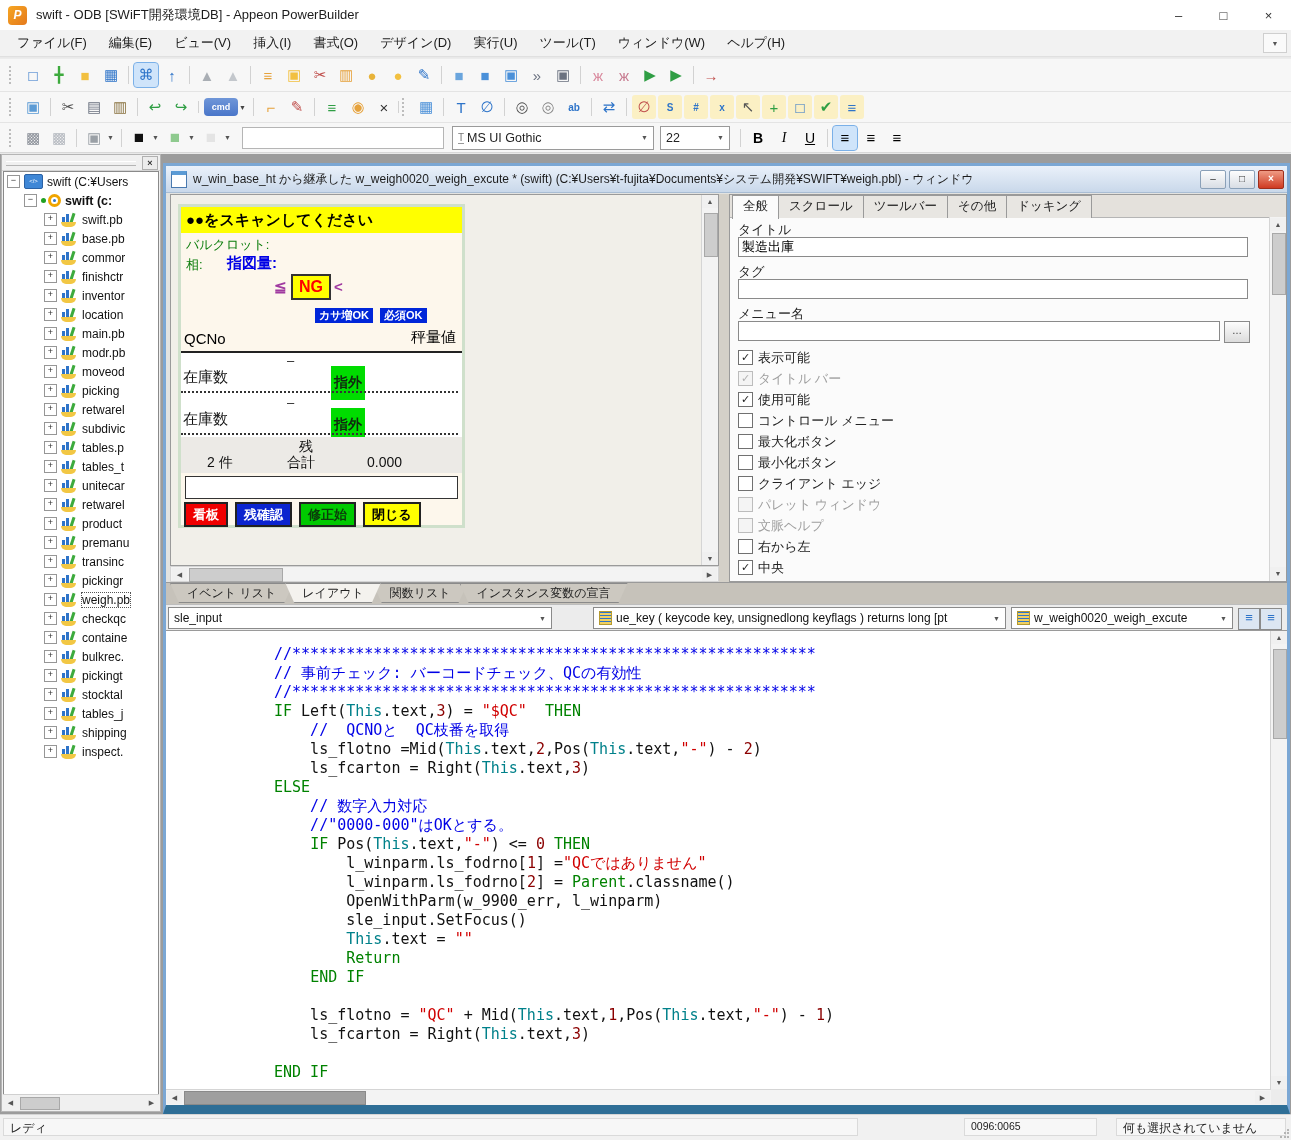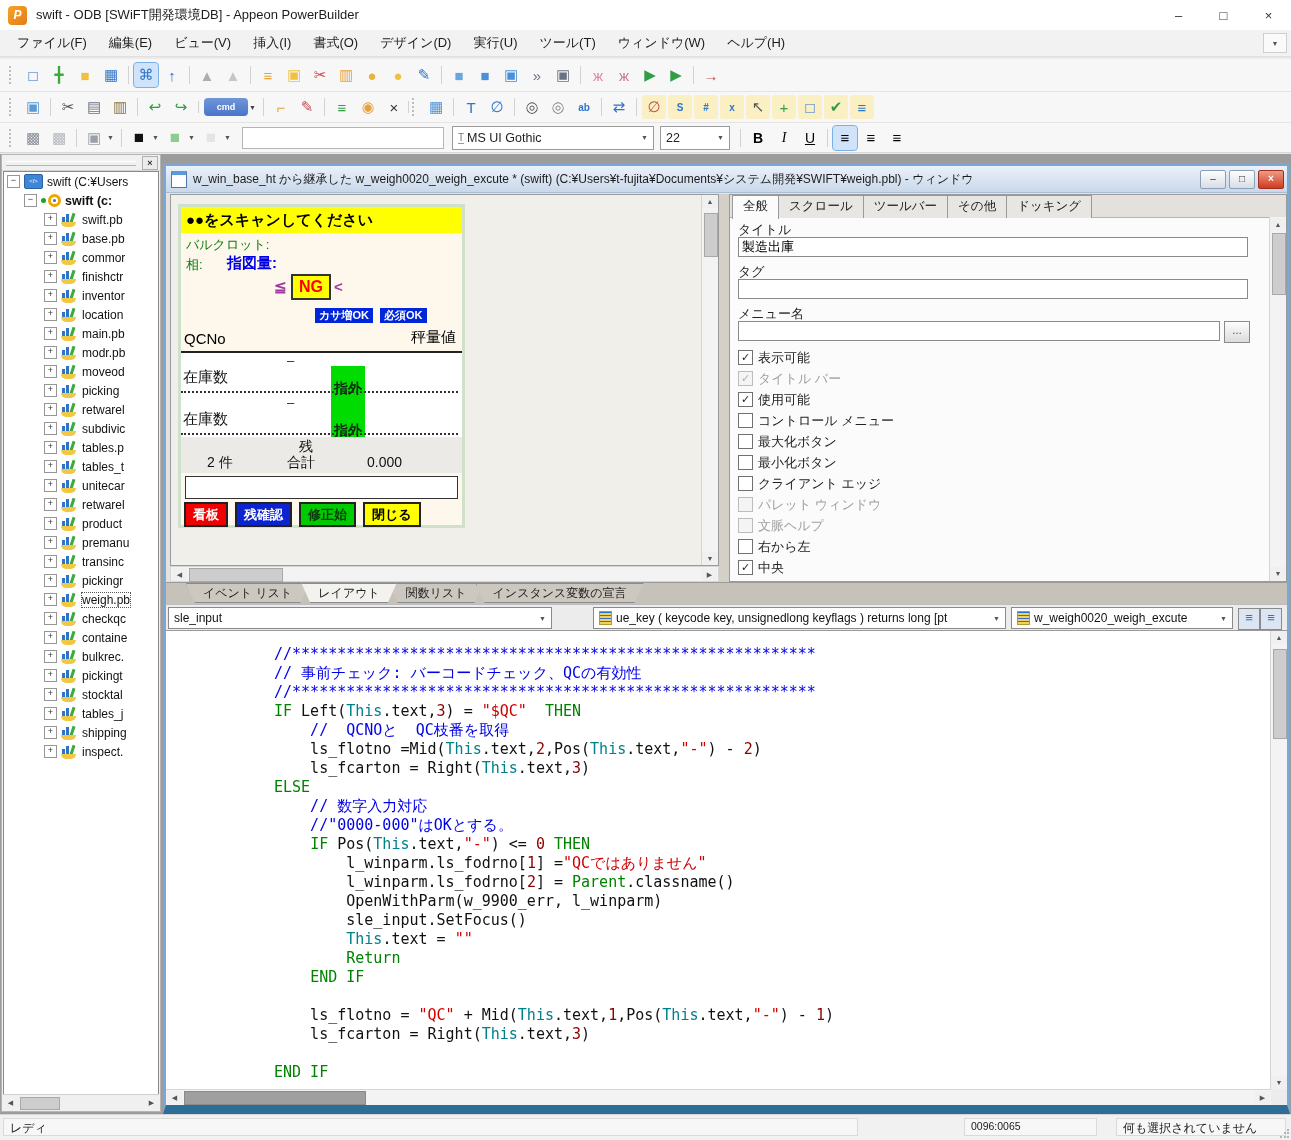--- a/index.html
+++ b/index.html
@@ -28,21 +28,21 @@
   .tb-host{display:contents}
   .ticon{width:24px;height:24px;display:flex;align-items:center;justify-content:center;font-size:15px;margin:0 1px;
          border-radius:3px;position:relative;flex:none}
   .ticon .g{font-style:normal}
   .ticon.sep{margin-left:10px}
   .ticon.sep::before{content:"";position:absolute;left:-6px;top:3px;bottom:3px;width:1px;background:#d2d2d2}
   .ticon.active{background:#cfe4fa;outline:1px solid #7ab0e8}
   .ticon.grip{width:4px;margin:0 5px;height:18px;border-left:2px dotted #bdbdbd;border-radius:0}
   .ticon.dd{width:11px;font-size:7px;color:#444;margin-left:-2px}
   .ticon.small .g{font-size:10px;font-weight:bold}
-  .ticon.cmdchip{width:44px;height:18px;background:linear-gradient(#6f96d8,#4a76c9);color:#fff;border-radius:4px}
+  .ticon.cmdchip{width:34px;height:18px;background:linear-gradient(#6f96d8,#4a76c9);color:#fff;border-radius:4px}
   .ticon.cmdchip .g{font-size:9px;font-weight:bold}
   .ticon.bold .g{font-weight:bold;font-size:14px}
   .ticon.italic .g{font-style:italic;font-size:14px;font-family:"Liberation Serif",serif}
   .ticon.underline .g{text-decoration:underline;font-size:14px}
   #tb3 .ticon[data-name$="color-icon"] .g{font-size:17px}
   .tb3-field{width:200px;height:20px;background:#fff;border:1px solid #b5b5b5;margin:0 8px}
   .combo3{height:22px;background:#fff;border:1px solid #9a9a9a;display:flex;align-items:center;font-size:12.5px;
           padding:0 5px;color:#222;margin-right:6px}
   .combo3 .tt{font-size:10px;color:#777;margin-right:3px;border-bottom:1px solid #999}
   .combo3 .dda{margin-left:auto;font-size:7px;color:#555;padding-left:8px}
@@ -124,21 +124,21 @@
   .bluechip{position:absolute;background:#0026d9;color:#fff;font-size:11px;font-weight:bold;padding:1px 4px;line-height:13px}
   #f-kasa{left:134px;top:75px}
   #f-hissu{left:199px;top:75px}
   #f-head{position:absolute;left:0;right:0;top:93px;height:25px;border-bottom:2px solid #222}
   #f-qcno{position:absolute;left:3px;top:4px;font-size:15px}
   #f-weigh{position:absolute;right:6px;top:2px;font-size:15px}
   #f-list{position:absolute;left:0;right:0;top:120px;height:84px;background:#fff}
   .frow{position:relative;height:42px}
   .fdash{position:absolute;left:106px;top:0;font-size:13px;color:#222}
   .fstock{position:absolute;left:2px;top:15px;font-size:15px;color:#111}
-  .fout{position:absolute;left:150px;top:13px;background:#00dc00;color:#102a10;font-weight:bold;font-size:14px;padding:14px 3px}
+  .fout{position:absolute;left:150px;top:13px;background:#00dc00;color:#102a10;font-weight:bold;font-size:14px;padding:8px 3px}
   .frow::after{content:"";position:absolute;left:0;right:4px;bottom:2px;border-bottom:2px dotted #333}
   #f-sum{position:absolute;left:0;right:0;top:204px;height:36px;background:#eceae6;font-size:14px;color:#111}
   #f-remain{position:absolute;left:118px;top:1px}
   #f-count{position:absolute;left:26px;top:17px}
   #f-goukei{position:absolute;left:106px;top:17px}
   #f-total{position:absolute;left:186px;top:17px}
   #f-input{position:absolute;left:4px;right:4px;top:243px;height:21px;background:#fff;border:1px solid #333}
   #f-btns{position:absolute;left:3px;top:269px;display:flex;gap:7px}
   .fbtn{height:21px;border:2px solid #222;font-weight:bold;font-size:13px;line-height:21px;padding:0 7px;white-space:nowrap}
   .btn-red{background:#f00000;color:#fff}
@@ -166,21 +166,21 @@
   .cbrow.checked .cb::before{content:"✓"}
   .cblabel{margin-left:5px;font-size:13px;color:#222;white-space:nowrap}
   .cbrow.disabled .cblabel{color:#9e9e9e}
   .cbrow.disabled .cb{border-color:#bcbcbc;color:#b0b0b0;background:#f4f4f4}
   #pvscroll{position:absolute;right:0;top:22px;bottom:0;width:16px;background:#f3f3f3;border-left:1px solid #d5d5d5}
   #pvscroll .up{top:1px;left:0;width:16px}
   #pvscroll .down{bottom:1px;top:auto;left:0;width:16px}
   #pvscroll .thumb{position:absolute;left:2px;top:16px;width:12px;height:60px;background:#cdcdcd;border:1px solid #a8a8a8}
 
   
-  #tabstrip{position:absolute;left:0;top:416px;width:1121px;height:22px;background:#c6c2ba;border-top:1px solid #9a9a9a;display:flex;padding-left:20px;box-sizing:border-box}
+  #tabstrip{position:absolute;left:0;top:416px;width:1121px;height:22px;background:#c6c2ba;border-top:1px solid #9a9a9a;display:flex;padding-left:4px;box-sizing:border-box}
   .btab{height:20px;line-height:19px;padding:0 16px;font-size:12px;color:#222;background:#ccc8c0;
         clip-path:polygon(0 0,100% 0,calc(100% - 9px) 100%,9px 100%);margin-right:-8px;border:1px solid #8a8a8a;box-sizing:border-box}
   .btab.active{background:#f4f2ee;z-index:2;position:relative}
 
   
   #eheader{position:absolute;left:0;top:438px;width:1121px;height:26px;background:#ececec;border-top:1px solid #bdbdbd}
   .combo{position:absolute;top:2px;height:22px;background:#fff;border:1px solid #8a8a8a;font-size:12px;color:#111;
          display:flex;align-items:center;padding:0 5px;box-sizing:border-box;white-space:nowrap;overflow:hidden}
   .combo .dda{margin-left:auto;font-size:7px;color:#555;padding-left:6px}
   .cico{width:11px;height:12px;background:#f0d060;border:1px solid #b59a30;margin-right:4px;flex:none;

